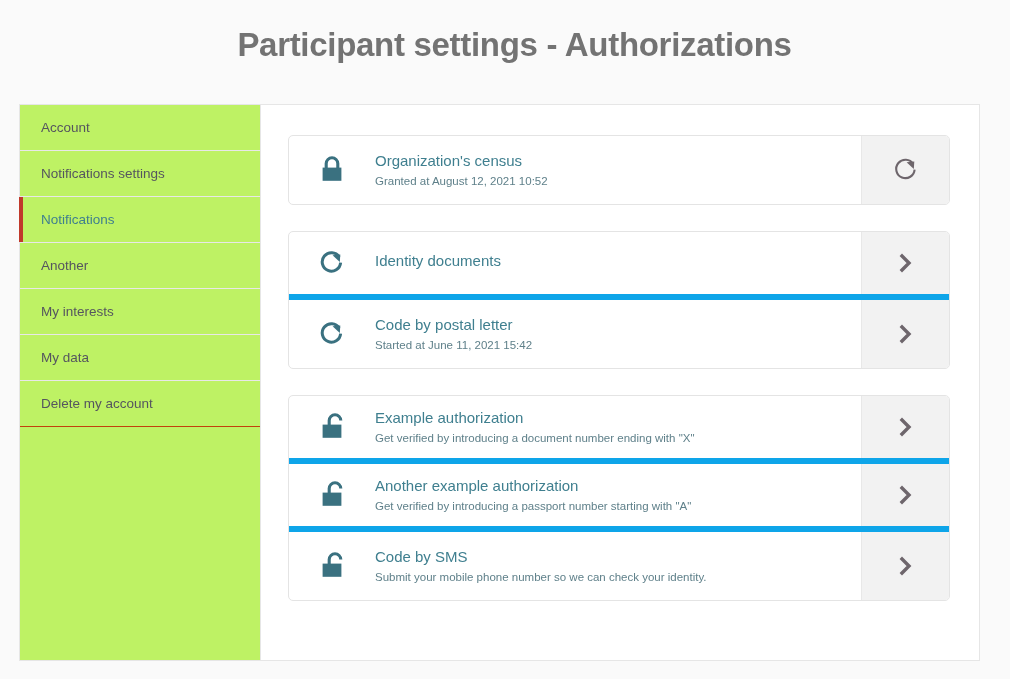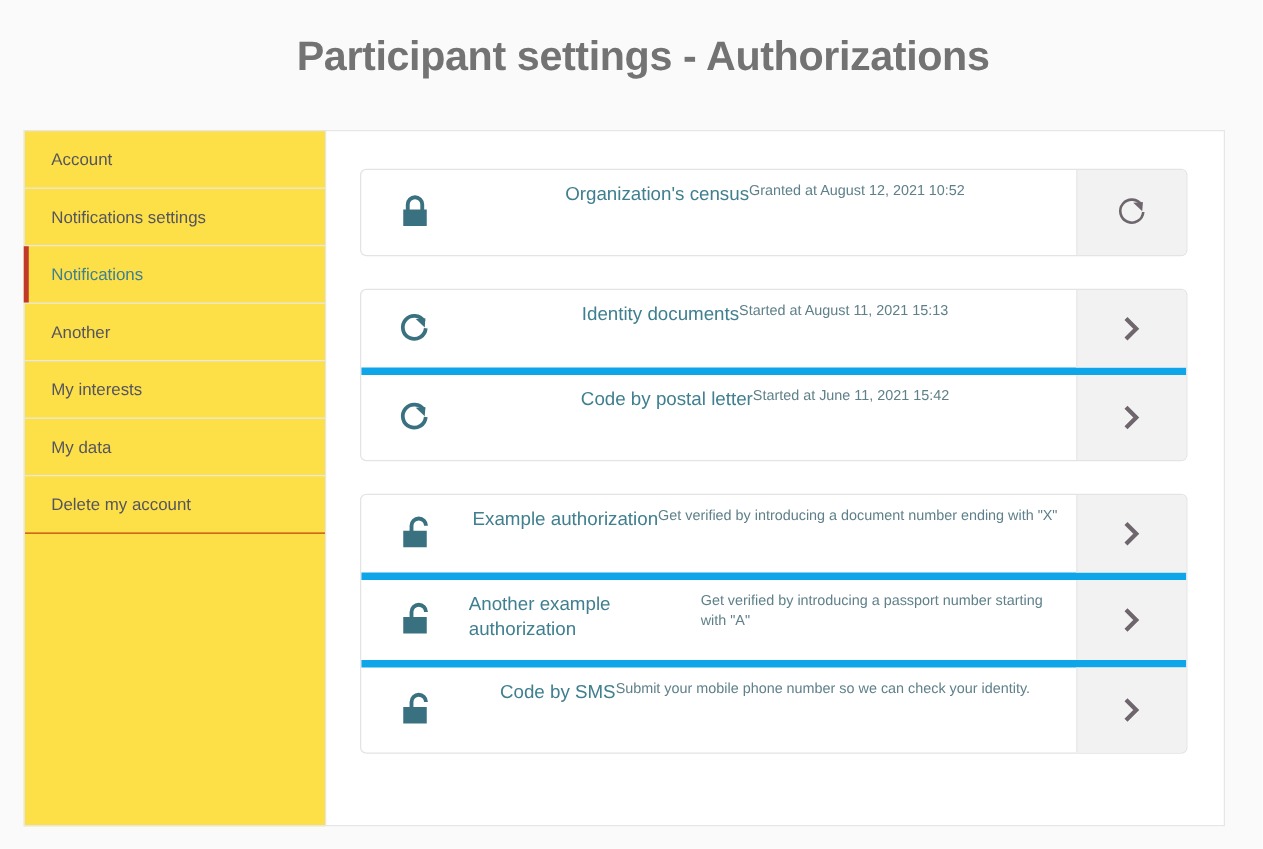--- a/index.html
+++ b/index.html
@@ -25,21 +25,21 @@
     display: flex;
     margin: 40px 30px 0 19px;
     align-items: stretch;
     height: 557px;
   }
 
   
   .sidebar {
     width: 241px;
     flex: 0 0 241px;
-    background: #fde047;
+    background: #bef264;
     border: 1px solid #e6e6e6;
     border-right: none;
   }
 
   .nav-item {
     position: relative;
     height: 46px;
     display: flex;
     align-items: center;
     padding-left: 21px;
@@ -91,20 +91,21 @@
   .auth-icon {
     flex: 0 0 86px;
     display: flex;
     align-items: center;
     justify-content: center;
   }
 
   .auth-text {
     flex: 1;
     display: flex;
+    flex-direction: column;
     justify-content: center;
     padding: 10px 12px 10px 0;
   }
 
   .auth-title {
     font-size: 15px;
     color: #3f7f8f;
     line-height: 1.35;
     margin-bottom: 3px;
     cursor: pointer;
@@ -183,21 +184,20 @@
       <div class="card-group">
         <div class="auth-row">
           <div class="auth-icon">
             <svg width="30" height="30" viewBox="0 0 30 30">
               <path d="M22.2 9.0 A9.2 9.2 0 1 0 23.6 14.6" fill="none" stroke="#3a7180" stroke-width="3" stroke-linecap="butt"></path>
               <path d="M15.6 7.2 L23.3 6.6 L22.8 13.9 Z" fill="#3a7180"></path>
             </svg>
           </div>
           <div class="auth-text">
             <a class="auth-title">Identity documents</a>
-            <div class="auth-sub">Started at August 11, 2021 15:13</div>
           </div>
           <div class="auth-action">
             <svg width="16" height="24" viewBox="0 0 16 24">
               <path d="M4 5 L11 12 L4 19" fill="none" stroke="#6e666c" stroke-width="3.4" stroke-linecap="square" stroke-linejoin="miter"></path>
             </svg>
           </div>
         </div>
         <div class="auth-row">
           <div class="auth-icon">
             <svg width="30" height="30" viewBox="0 0 30 30">

